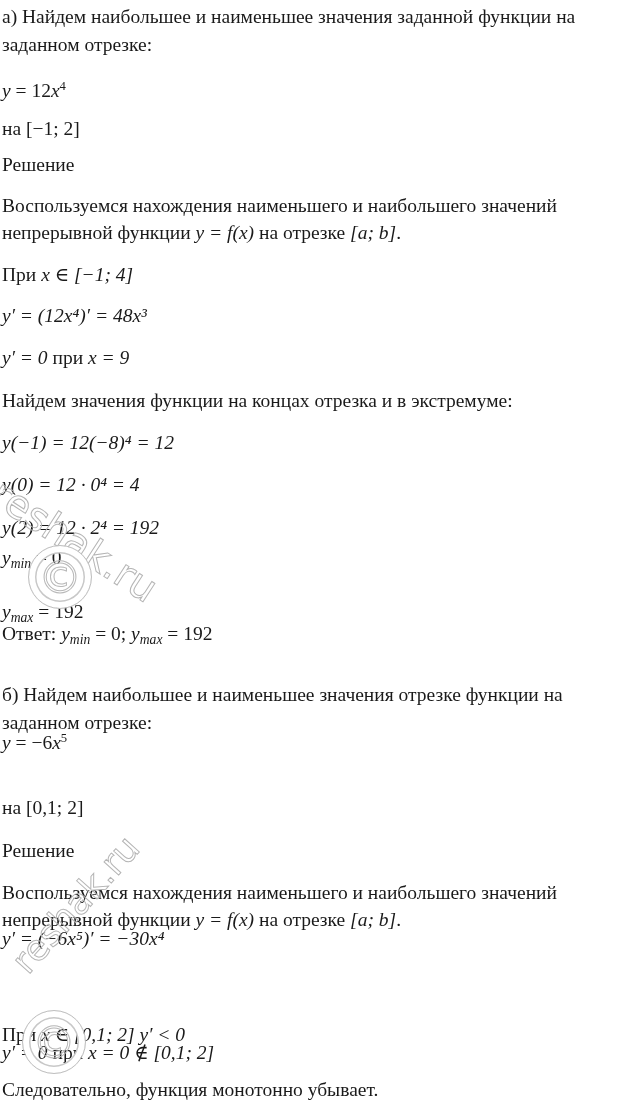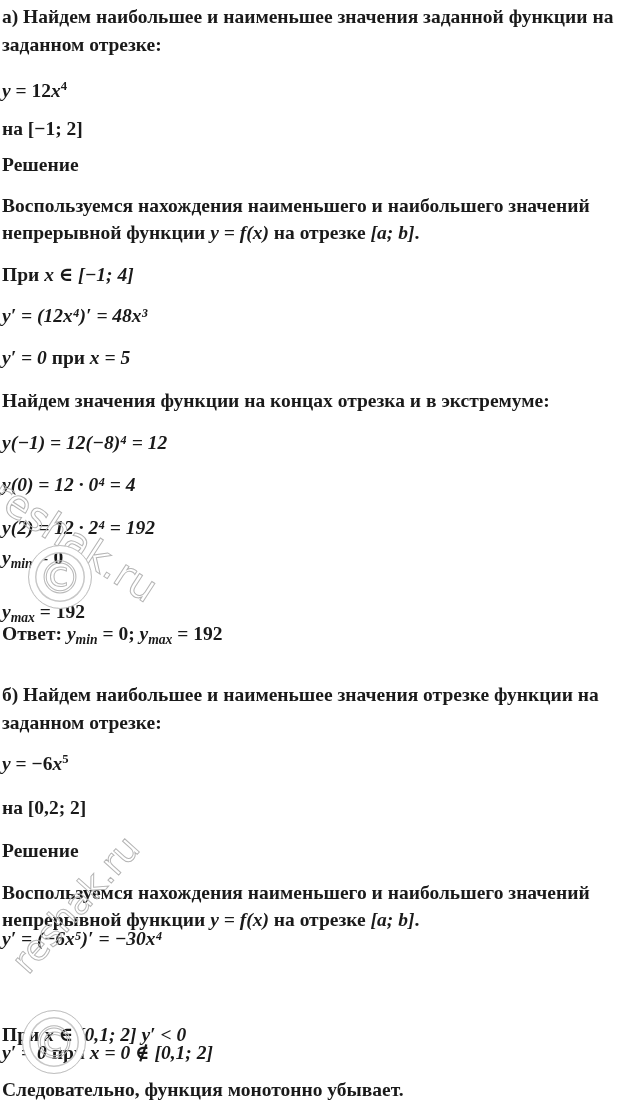--- a/index.html
+++ b/index.html
@@ -1,21 +1,21 @@
 <!DOCTYPE html>
 <html><head>
   <meta charset="utf-8">
   <style>
     html, body { margin: 0; padding: 0; background: #ffffff; }
     body {
       width: 617px; height: 1100px; position: relative; overflow: hidden;
       font-family: "Liberation Serif", "DejaVu Serif", serif;
       color: #1a1a1a; font-size: 19.5px;
     }
-    .line { position: absolute; left: 2px; white-space: nowrap; line-height: 26px; font-weight: bold; }
+    .line { position: absolute; left: 2px; white-space: nowrap; line-height: 26px; }
     .m { font-style: italic; }
     sup { font-size: 0.65em; vertical-align: 0.55em; line-height: 0; }
     sub { font-size: 0.7em; vertical-align: -0.3em; line-height: 0; font-style: italic; }
     .wm { position: absolute; pointer-events: none; }
     .wm-text {
       font-family: "DejaVu Sans", sans-serif; font-size: 40px; color: transparent;
       -webkit-text-stroke: 1px #b5b5b5; transform-origin: left top;
     }
     .wm-circle {
       border: 1.5px solid #c0c0c0; border-radius: 50%;
@@ -30,33 +30,33 @@
 
 <div class="line" style="top:4px">а) Найдем наибольшее и наименьшее значения заданной функции на</div>
 <div class="line" style="top:32px">заданном отрезке:</div>
 <div class="line" style="top:78px"><span class="m">y</span><span> = 12</span><span class="m">x</span><sup>4</sup></div>
 <div class="line" style="top:116px">на [−1; 2]</div>
 <div class="line" style="top:152px">Решение</div>
 <div class="line" style="top:193px">Воспользуемся нахождения наименьшего и наибольшего значений</div>
 <div class="line" style="top:220px"><span>непрерывной функции </span><span class="m">y = f(x)</span><span> на отрезке </span><span class="m">[a; b]</span><span>.</span></div>
 <div class="line" style="top:262px"><span>При </span><span class="m">x ∈ [−1; 4]</span></div>
 <div class="line m" style="top:303px">y′ = (12x⁴)′ = 48x³</div>
-<div class="line" style="top:345px"><span class="m">y′ = 0</span><span> при </span><span class="m">x = 5</span></div>
+<div class="line" style="top:345px"><span class="m">y′ = 0</span><span> при </span><span class="m">x = 9</span></div>
 <div class="line" style="top:388px">Найдем значения функции на концах отрезка и в экстремуме:</div>
 <div class="line m" style="top:430px">y(−1) = 12(−8)⁴ = 12</div>
 <div class="line m" style="top:472px">y(0) = 12 · 0⁴ = 4</div>
 <div class="line m" style="top:515px">y(2) = 12 · 2⁴ = 192</div>
 <div class="line" style="top:545px"><span class="m">y</span><sub>min</sub><span> = 0</span></div>
 <div class="line" style="top:599px"><span class="m">y</span><sub>max</sub><span> = 192</span></div>
 <div class="line" style="top:621px"><span>Ответ:  </span><span class="m">y</span><sub>min</sub><span> = 0; </span><span class="m">y</span><sub>max</sub><span> = 192</span></div>
 
 <div class="line" style="top:682px">б) Найдем наибольшее и наименьшее значения отрезке функции на</div>
 <div class="line" style="top:710px">заданном отрезке:</div>
-<div class="line" style="top:751px"><span class="m">y</span><span> = −6</span><span class="m">x</span><sup>5</sup></div>
-<div class="line" style="top:795px">на [0,2; 2]</div>
+<div class="line" style="top:730px"><span class="m">y</span><span> = −6</span><span class="m">x</span><sup>5</sup></div>
+<div class="line" style="top:795px">на [0,1; 2]</div>
 <div class="line" style="top:838px">Решение</div>
 <div class="line" style="top:880px">Воспользуемся нахождения наименьшего и наибольшего значений</div>
 <div class="line" style="top:907px"><span>непрерывной функции </span><span class="m">y = f(x)</span><span> на отрезке </span><span class="m">[a; b]</span><span>.</span></div>
 <div class="line m" style="top:926px">y′ = (−6x⁵)′ = −30x⁴</div>
 <div class="line" style="top:1040px"><span class="m">y′ = 0</span><span> при </span><span class="m">x = 0 ∉ [0,1; 2]</span></div>
 <div class="line" style="top:1022px"><span>При </span><span class="m">x ∈ [0,1; 2]  y′ &lt; 0</span></div>
 <div class="line" style="top:1077px">Следовательно, функция монотонно убывает.</div>
 
 <div class="wm wm-text" style="left:8px;top:470px;transform:rotate(33deg);">reshak.ru</div>
 <div class="wm wm-circle" style="left:28px;top:545px;width:62px;height:62px;font-size:44px;">©</div>

